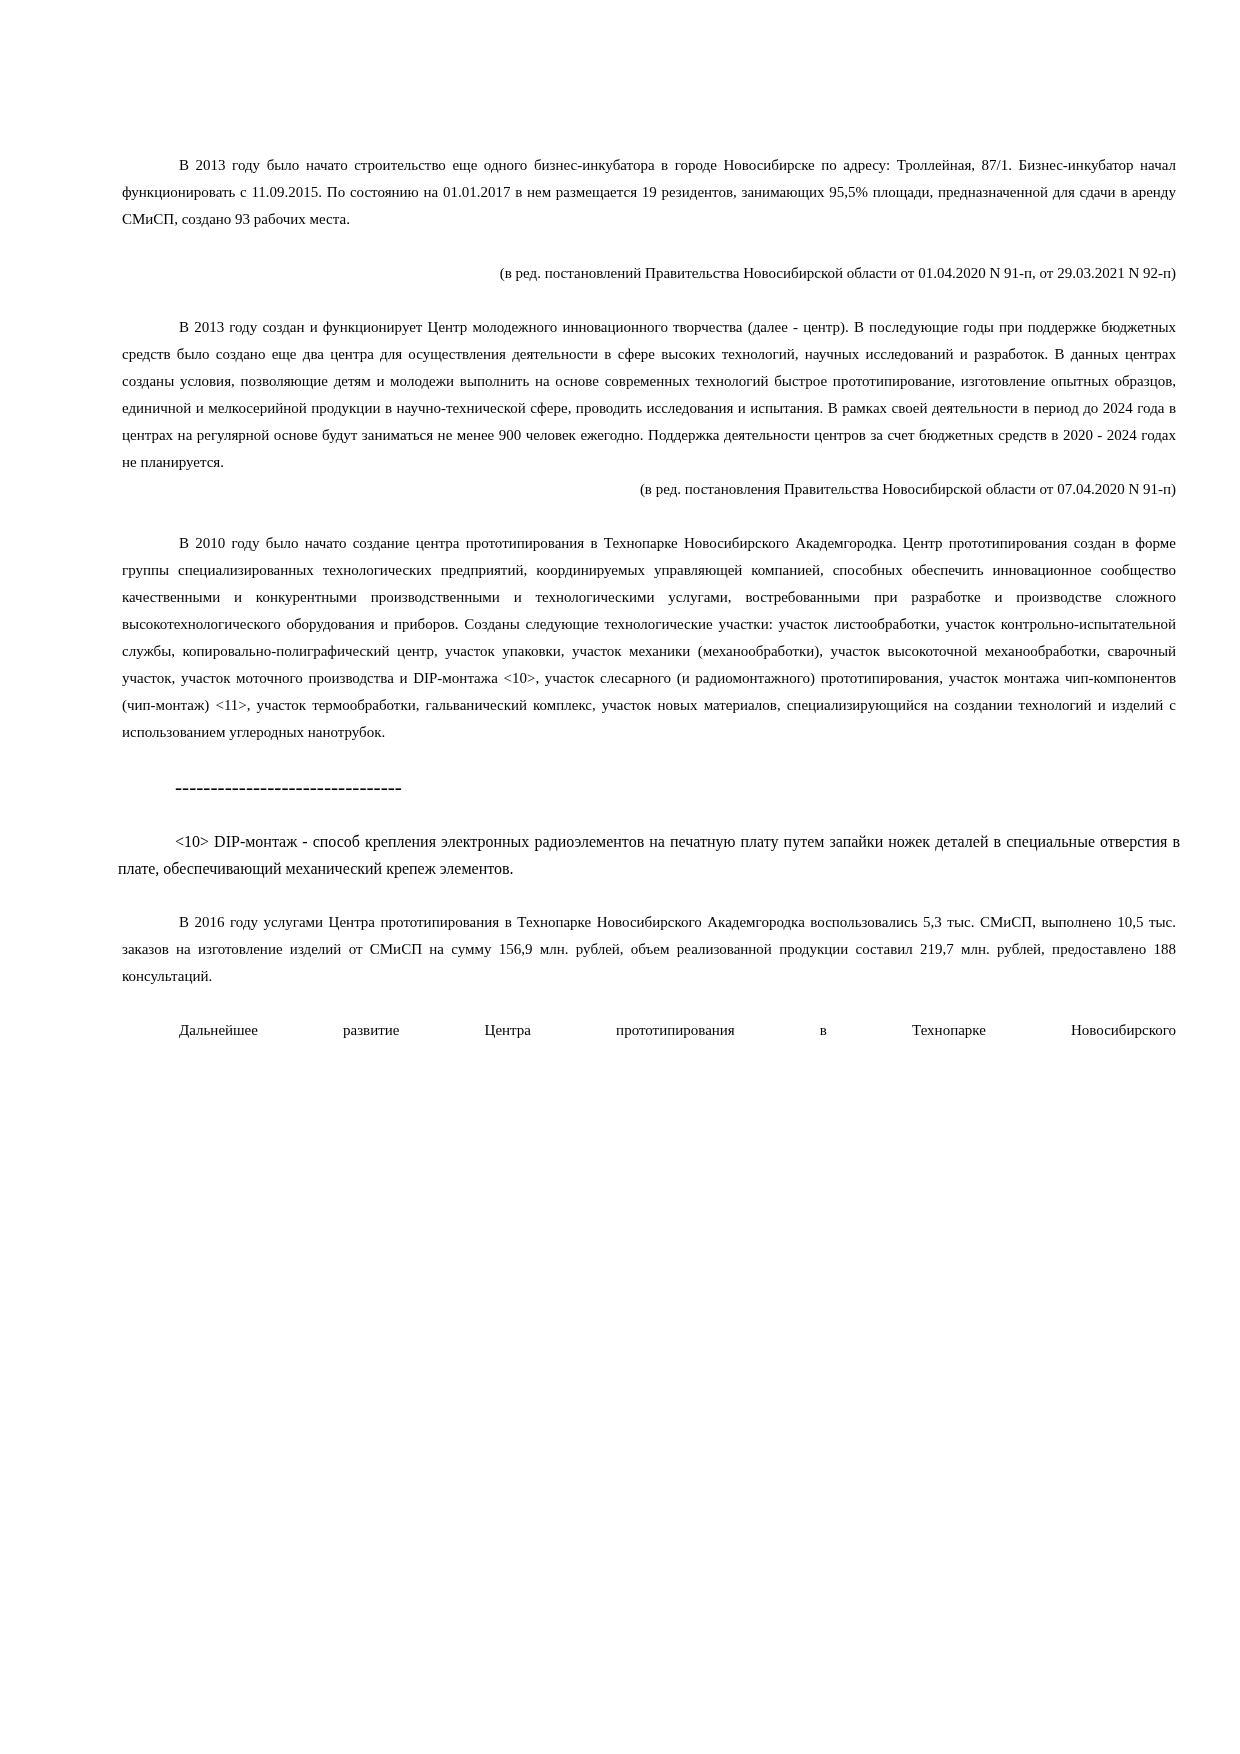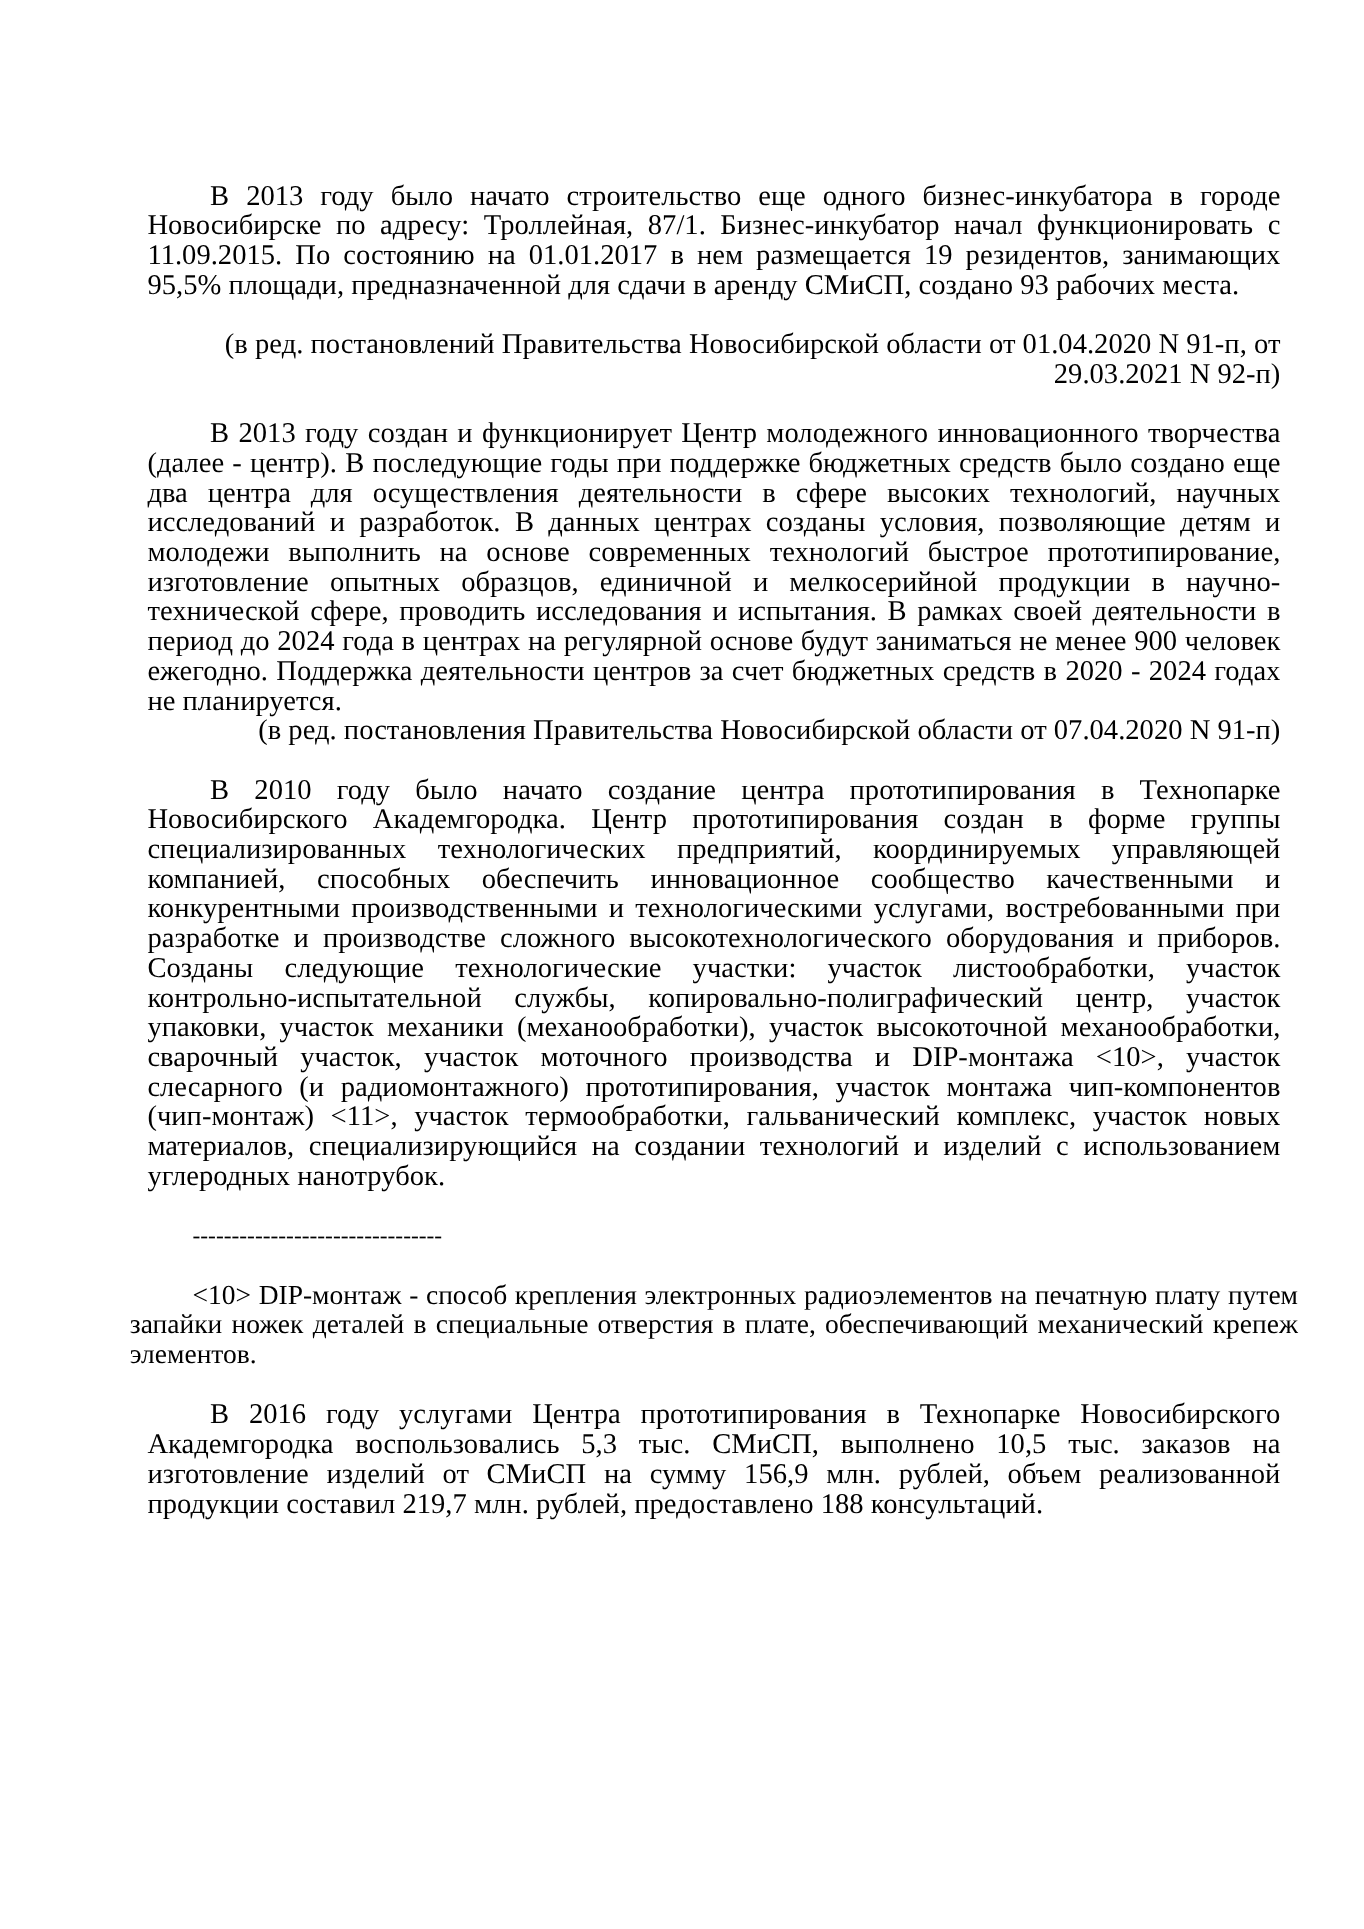--- a/index.html
+++ b/index.html
@@ -15,24 +15,24 @@
       font-family: "Liberation Serif", "DejaVu Serif", serif;
       color: #000000;
     }
     .page {
       position: absolute;
       left: 118px;
       top: 148px;
       width: 1062px;
     }
     .para {
-      font-size: 26px;
+      font-size: 15px;
       line-height: 27px;
       text-align: justify;
-      margin: 16px;
+      margin: 4px;
       padding: 0;
     }
     .para .first {
       display: block;
       text-indent: 57px;
     }
     .block {
       margin: 0 0 27px 0;
     }
     .amend {
@@ -40,21 +40,21 @@
       text-align: right;
       text-indent: 0;
     }
     .separator {
       font-size: 21.3px;
       line-height: 27px;
       margin: 28px 0 27px 57px;
       letter-spacing: 0px;
     }
     .footnote {
-      font-size: 25px;
+      font-size: 16px;
       line-height: 27px;
       text-align: justify;
       text-indent: 57px;
       margin: 0 0 27px 0;
     }
     .last-line {
       text-align-last: justify;
     }
   </style>
 </head>
@@ -91,14 +91,19 @@
 
   <p class="footnote">&lt;10&gt; DIP-монтаж - способ крепления электронных радиоэлементов на печатную плату путем запайки ножек деталей в специальные отверстия в плате, обеспечивающий механический крепеж элементов.</p>
 
 
   <div class="block">
     <p class="para">
       <span class="first">В 2016 году услугами Центра прототипирования в Технопарке Новосибирского Академгородка воспользовались 5,3 тыс. СМиСП, выполнено 10,5 тыс. заказов на изготовление изделий от СМиСП на сумму 156,9 млн. рублей, объем реализованной продукции составил 219,7 млн. рублей, предоставлено 188 консультаций.</span>
     </p>
   </div>
 
+  <div class="block">
+    <p class="para last-line">
+      <span class="first last-line">Дальнейшее развитие Центра прототипирования в Технопарке Новосибирского</span>
+    </p>
+  </div>
 
 </div>
 
 </body></html>

